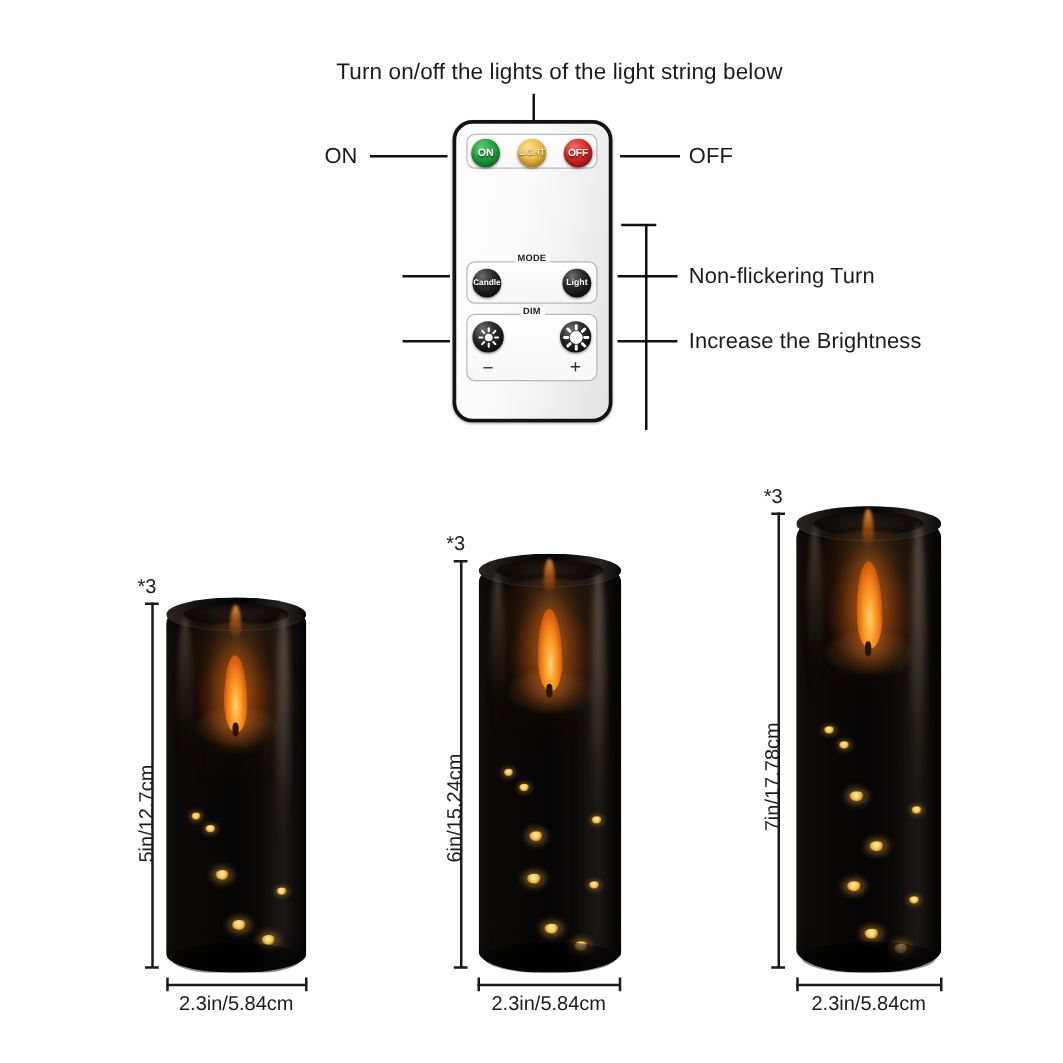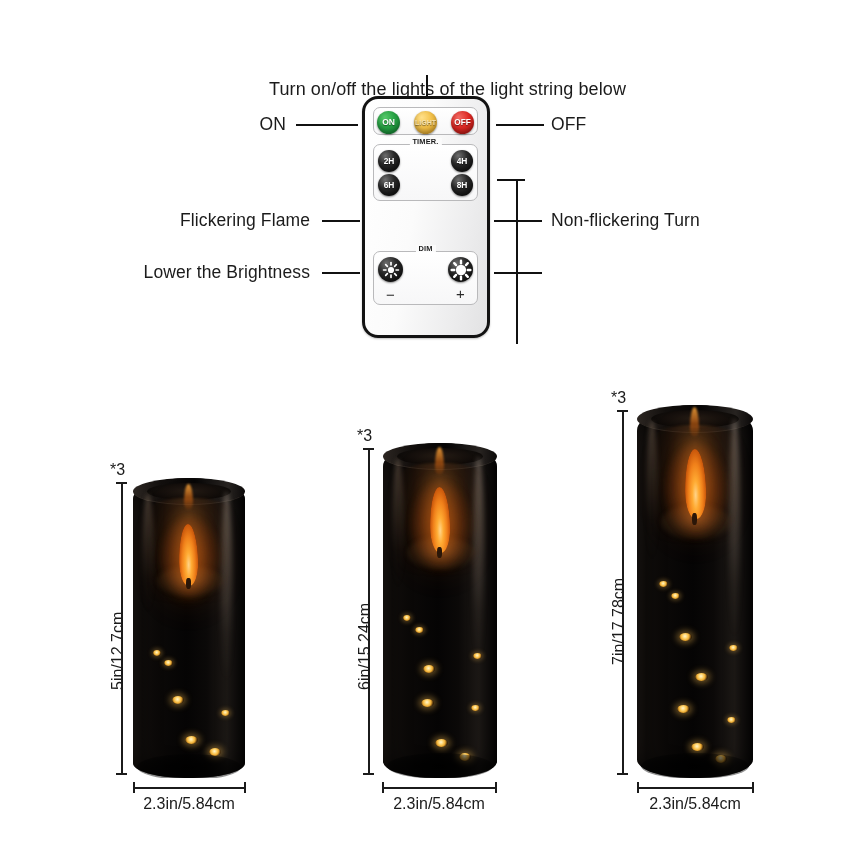--- a/index.html
+++ b/index.html
@@ -209,61 +209,58 @@
     color:#1b1b1b;
     line-height:1;
     white-space:nowrap;
   }
 </style>
 </head>
 <body>
 
 <div id="stage">
 
-  <div class="callout" style="left:269px;top:48px;font-size:18px;margin-top:32px;">Turn on/off the lights of the light string below</div>
+  <div class="callout" style="left:269px;top:48px;font-size:18px;">Turn on/off the lights of the light string below</div>
 
   <div class="ln" style="left:426px;top:75px;width:2px;height:22px;"></div>
 
   <div class="callout r" style="left:214px;top:116px;width:72px;">ON</div>
   <div class="ln" style="left:296px;top:124px;width:62px;height:2.2px;"></div>
 
   <div class="ln" style="left:496px;top:124px;width:48px;height:2.2px;"></div>
   <div class="callout" style="left:551px;top:116px;">OFF</div>
 
-  <div class="callout r" style="left:120px;top:212px;width:190px;">Flickering Flame</div>
   <div class="ln" style="left:322px;top:220px;width:38px;height:2.2px;"></div>
 
-  <div class="callout r" style="left:96px;top:264px;width:214px;">Lower the Brightness</div>
   <div class="ln" style="left:322px;top:272px;width:38px;height:2.2px;"></div>
 
   <div class="ln" style="left:516px;top:180px;width:2px;height:164px;"></div>
   <div class="ln" style="left:497px;top:179px;width:28px;height:2.2px;"></div>
 
   <div class="ln" style="left:494px;top:220px;width:48px;height:2.2px;"></div>
   <div class="callout" style="left:551px;top:212px;">Non-flickering Turn</div>
 
   <div class="ln" style="left:494px;top:272px;width:48px;height:2.2px;"></div>
+  <div class="callout" style="left:551px;top:264px;">Increase the Brightness</div>
 
 
   <div id="remote">
 
     <div class="panel" style="left:8px;top:8px;width:105px;height:28px;">
       <div class="btn green" style="left:3px;top:2.5px;width:23px;height:23px;font-size:8.5px;">ON</div>
       <div class="btn amber" style="left:40px;top:2.5px;width:23px;height:23px;font-size:7px;">LIGHT</div>
       <div class="btn red" style="left:77px;top:2.5px;width:23px;height:23px;font-size:8.2px;">OFF</div>
     </div>
 
-    <div class="panel" style="left:8px;top:45px;width:105px;height:57px;">
-      <div class="panel-label">TIMER.</div>
-      <div class="btn black" style="left:4px;top:5px;width:22px;height:22px;font-size:8.4px;">2H</div>
-      <div class="btn black" style="left:77px;top:5px;width:22px;height:22px;font-size:8.4px;">4H</div>
-      <div class="btn black" style="left:4px;top:29px;width:22px;height:22px;font-size:8.4px;">6H</div>
-      <div class="btn black" style="left:77px;top:29px;width:22px;height:22px;font-size:8.4px;">8H</div>
-    </div>
-
+
+    <div class="panel" style="left:8px;top:110px;width:105px;height:34px;">
+      <div class="panel-label">MODE</div>
+      <div class="btn black" style="left:4px;top:5px;width:23px;height:23px;font-size:6.6px;">Candle</div>
+      <div class="btn black" style="left:76px;top:5px;width:23px;height:23px;font-size:7px;">Light</div>
+    </div>
 
     <div class="panel" style="left:8px;top:152px;width:105px;height:54px;">
       <div class="panel-label">DIM</div>
 
       <div class="btn black" style="left:4px;top:5px;width:25px;height:25px;">
         <svg class="sun" width="19" height="19" viewBox="0 0 24 24">
           <g fill="#ffffff">
             <circle cx="12" cy="12" r="3.9"></circle>
             <g stroke="#ffffff" stroke-width="2.1" stroke-linecap="round">
               <line x1="12" y1="2.6" x2="12" y2="5.6"></line>

